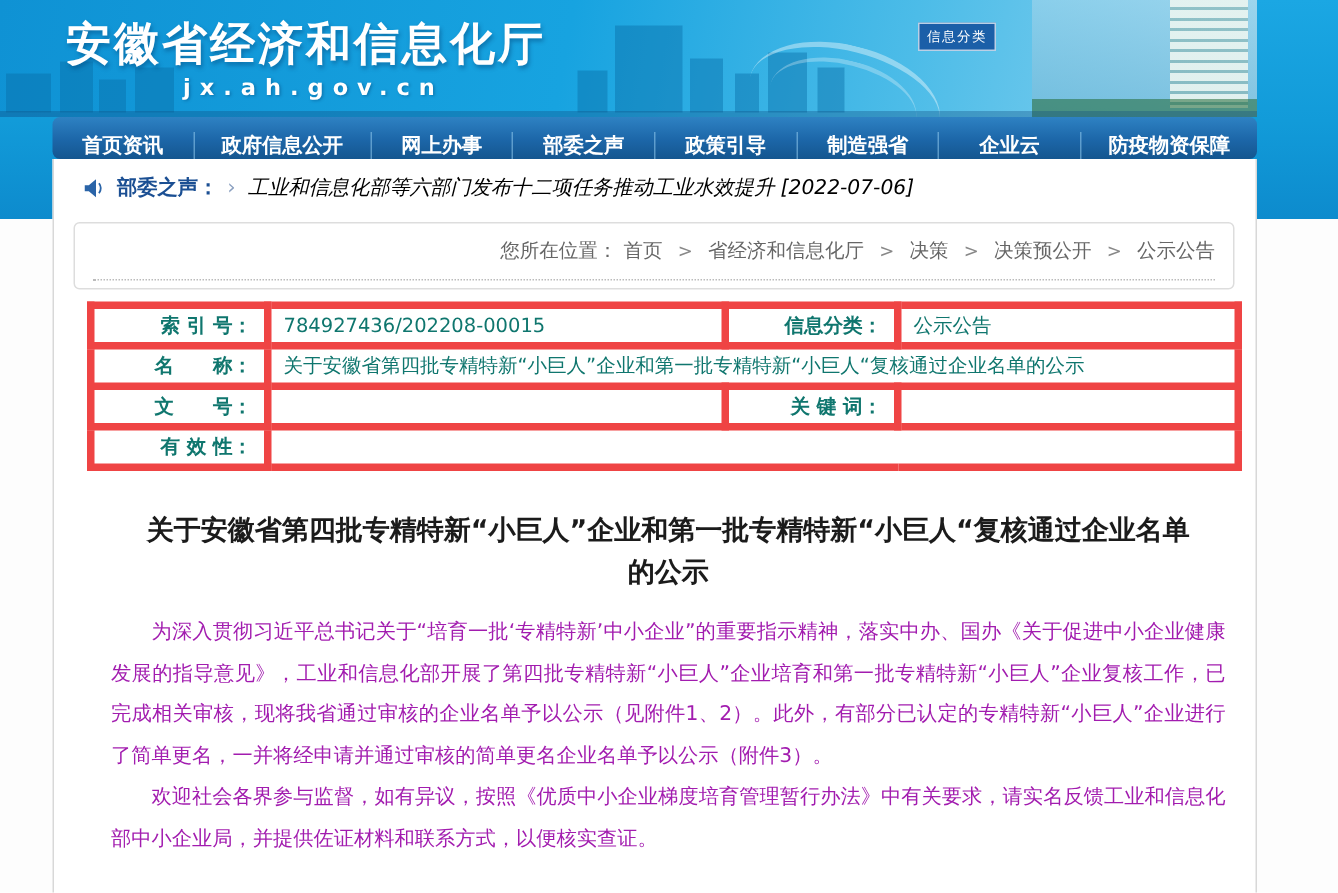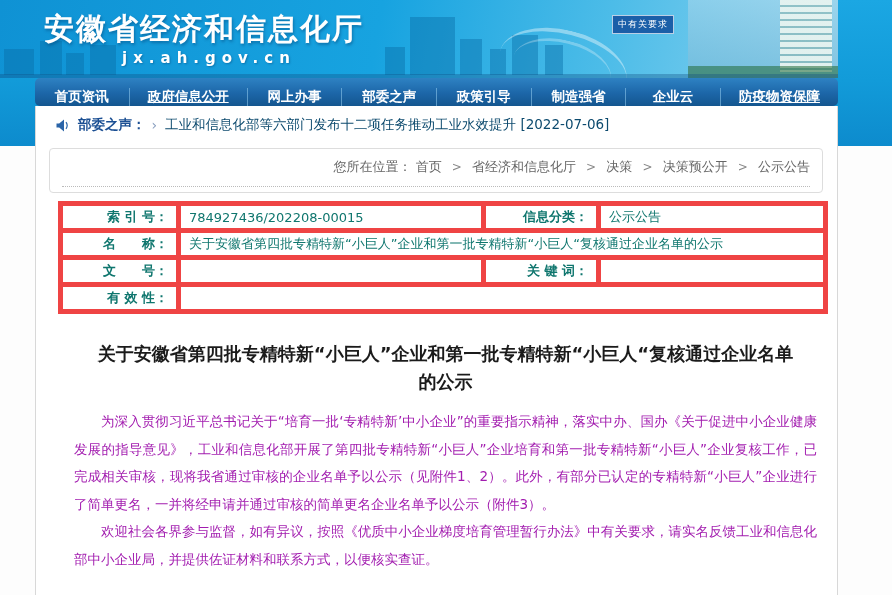--- a/index.html
+++ b/index.html
@@ -58,36 +58,36 @@
     position:absolute;top:78px;left:35px;width:803px;height:28px;
     background:linear-gradient(180deg,#2e82c3 0%,#1c66a8 55%,#14568f 100%);
     border-radius:5px;display:flex;align-items:flex-end;
   }
   .nav-item{
     flex:1;display:flex;align-items:center;justify-content:center;
     color:#fff;font-size:13.5px;font-weight:bold;text-decoration:none;
     border-left:1px solid rgba(150,205,240,.55);cursor:pointer;white-space:nowrap;
   }
   .nav-item:first-child{border-left:none;}
-  .nav-item.wide{flex:1.25;text-decoration:underline;}
+  .nav-item.wide{flex:1.25;}
   
   .wrapper{
     position:absolute;top:106px;left:35px;width:803px;height:489px;
     background:#fff;border-left:1px solid #d8d8d8;border-right:1px solid #d8d8d8;
     box-sizing:border-box;
   }
   
   .ticker{
     height:38px;display:flex;align-items:center;padding-left:20px;
     font-size:13.5px;
   }
   .ticker .spk{margin-right:8px;display:inline-flex;}
   .ticker-label{color:#1b4f93;font-weight:bold;text-align:center;}
   .ticker-arrow{color:#8ba0c0;margin:0 8px 0 6px;font-size:14px;}
-  .ticker-link{color:#0c4a6e;text-decoration:none;cursor:pointer;}
+  .ticker-link{color:#000000;text-decoration:none;cursor:pointer;font-style:italic;}
   
   .crumb-box{
     margin:4px 14px 0 13px;border:1px solid #ddd;border-radius:4px;
     padding:9px 12px 5px 12px;
     text-align:right;
   }
   .crumb-line{font-size:13px;color:#666;}
   .crumb-line a{color:#666;text-decoration:none;cursor:pointer;}
   .crumb-sep{margin:0 6px;color:#888;font-size:12px;}
   .dotted-rule{border-bottom:1px dotted #bbb;margin-top:9px;height:1px;}
@@ -130,21 +130,21 @@
   <div class="bshape" style="left:460px;width:22px;height:36px;"></div>
   <div class="bshape" style="left:490px;width:16px;height:26px;"></div>
   <div class="bshape" style="left:512px;width:26px;height:40px;"></div>
   <div class="bshape" style="left:545px;width:18px;height:30px;"></div>
   <div class="swoosh"></div>
   <div class="swoosh s2"></div>
   <div class="photo-right">
     <div class="tower"></div>
     <div class="trees"></div>
   </div>
-  <div class="cn-sign">中有关要求</div>
+  <div class="cn-sign">信息分类</div>
   <div class="street"></div>
 
   <h1 class="site-title">安徽省经济和信息化厅</h1>
   <div class="site-url">jx.ah.gov.cn</div>
 </div>
 
 <div class="navbar">
   <a class="nav-item">首页资讯</a>
   <a class="nav-item wide">政府信息公开</a>
   <a class="nav-item">网上办事</a>

